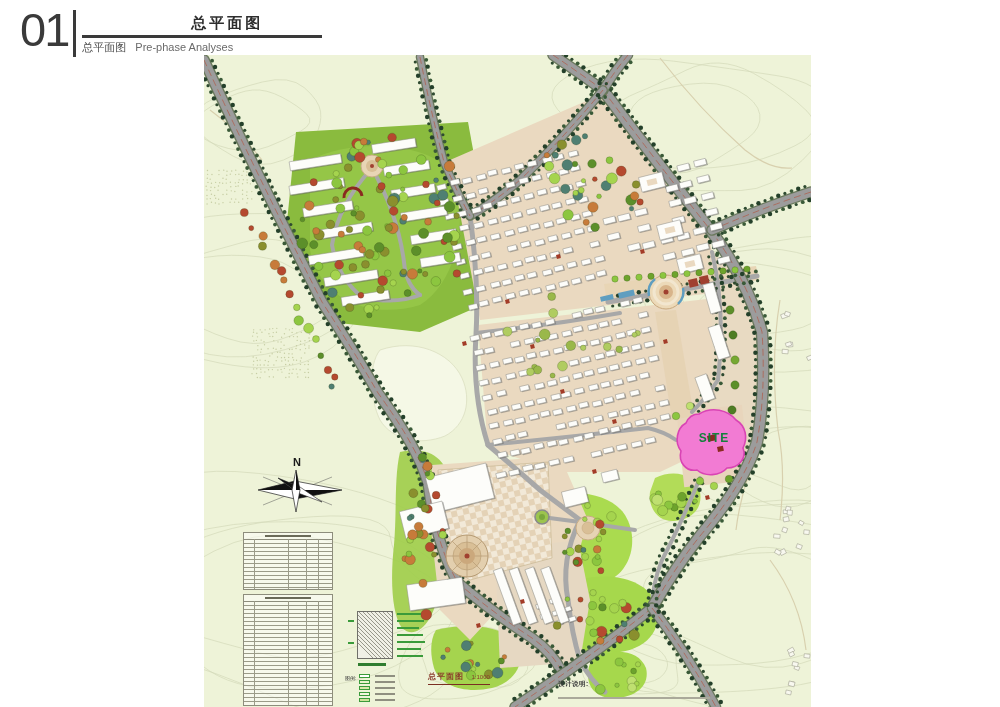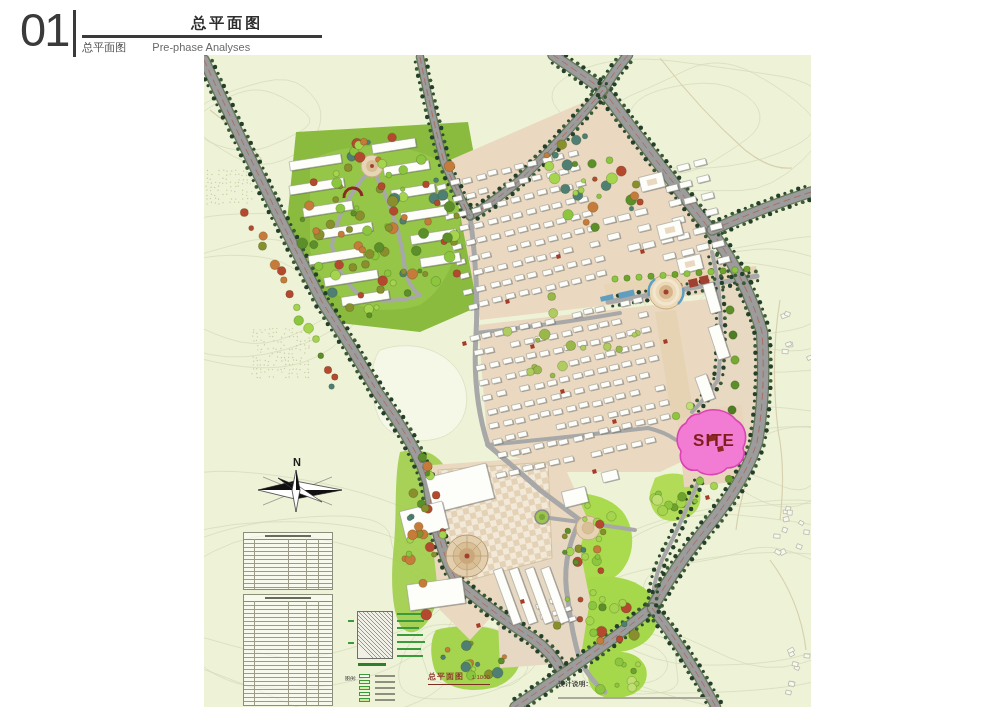--- a/index.html
+++ b/index.html
@@ -6,28 +6,28 @@
   body{width:1000px;height:707px;background:#ffffff;font-family:"Liberation Sans",sans-serif;overflow:hidden;}
   .page{position:relative;width:1000px;height:707px;background:#fff;overflow:hidden;}
 
   
   .hdr{position:absolute;left:20px;top:5px;display:flex;align-items:flex-start;}
   .hdr-num{font-size:47px;font-weight:500;color:#3a3a3a;line-height:50px;letter-spacing:-2px;}
   .hdr-bar{width:3px;height:47px;background:#3a3a3a;margin:5px 6px 0 5px;}
   .hdr-text{padding-top:9px;}
   .hdr-title{display:block;width:190px;text-align:center;font-size:15px;font-weight:bold;color:#2e2e2e;letter-spacing:3px;padding-left:50px;padding-bottom:2px;border-bottom:3px solid #3a3a3a;}
   .hdr-sub{font-size:11px;color:#4c4c4c;margin-top:2px;white-space:nowrap;}
-  .hdr-sub .en{color:#6a6a6a;margin-left:23px;}
+  .hdr-sub .en{color:#6a6a6a;margin-left:6px;}
 
   
   .map{position:absolute;left:204px;top:55px;width:607px;height:652px;}
   .map svg{position:absolute;left:0;top:0;}
   .ovl{position:absolute;}
 
-  .site-label{left:479px;top:376px;width:62px;text-align:center;font-size:17px;font-weight:900;letter-spacing:1px;color:#7f1d1d;}
+  .site-label{left:479px;top:376px;width:62px;text-align:center;font-size:12px;font-weight:900;letter-spacing:1px;color:#15803d;}
   .north-label{left:84px;top:401px;width:18px;text-align:center;font-size:11px;font-weight:bold;color:#1a1a1a;}
 
   .caption{left:224px;top:610px;color:#8a3a2b;border-bottom:1.5px solid #7a2e22;padding-bottom:1px;white-space:nowrap;}
   .caption .cn{font-size:8px;font-weight:bold;letter-spacing:1px;}
   .caption .sc{font-size:6px;margin-left:3px;}
 
   .notes{left:354px;top:625px;width:170px;}
   .notes .ttl{font-size:6.5px;font-weight:bold;color:#3f3f3f;letter-spacing:.5px;}
   .notes .ln{margin-top:8px;width:152px;height:1.8px;background:#aaa99a;}
 

